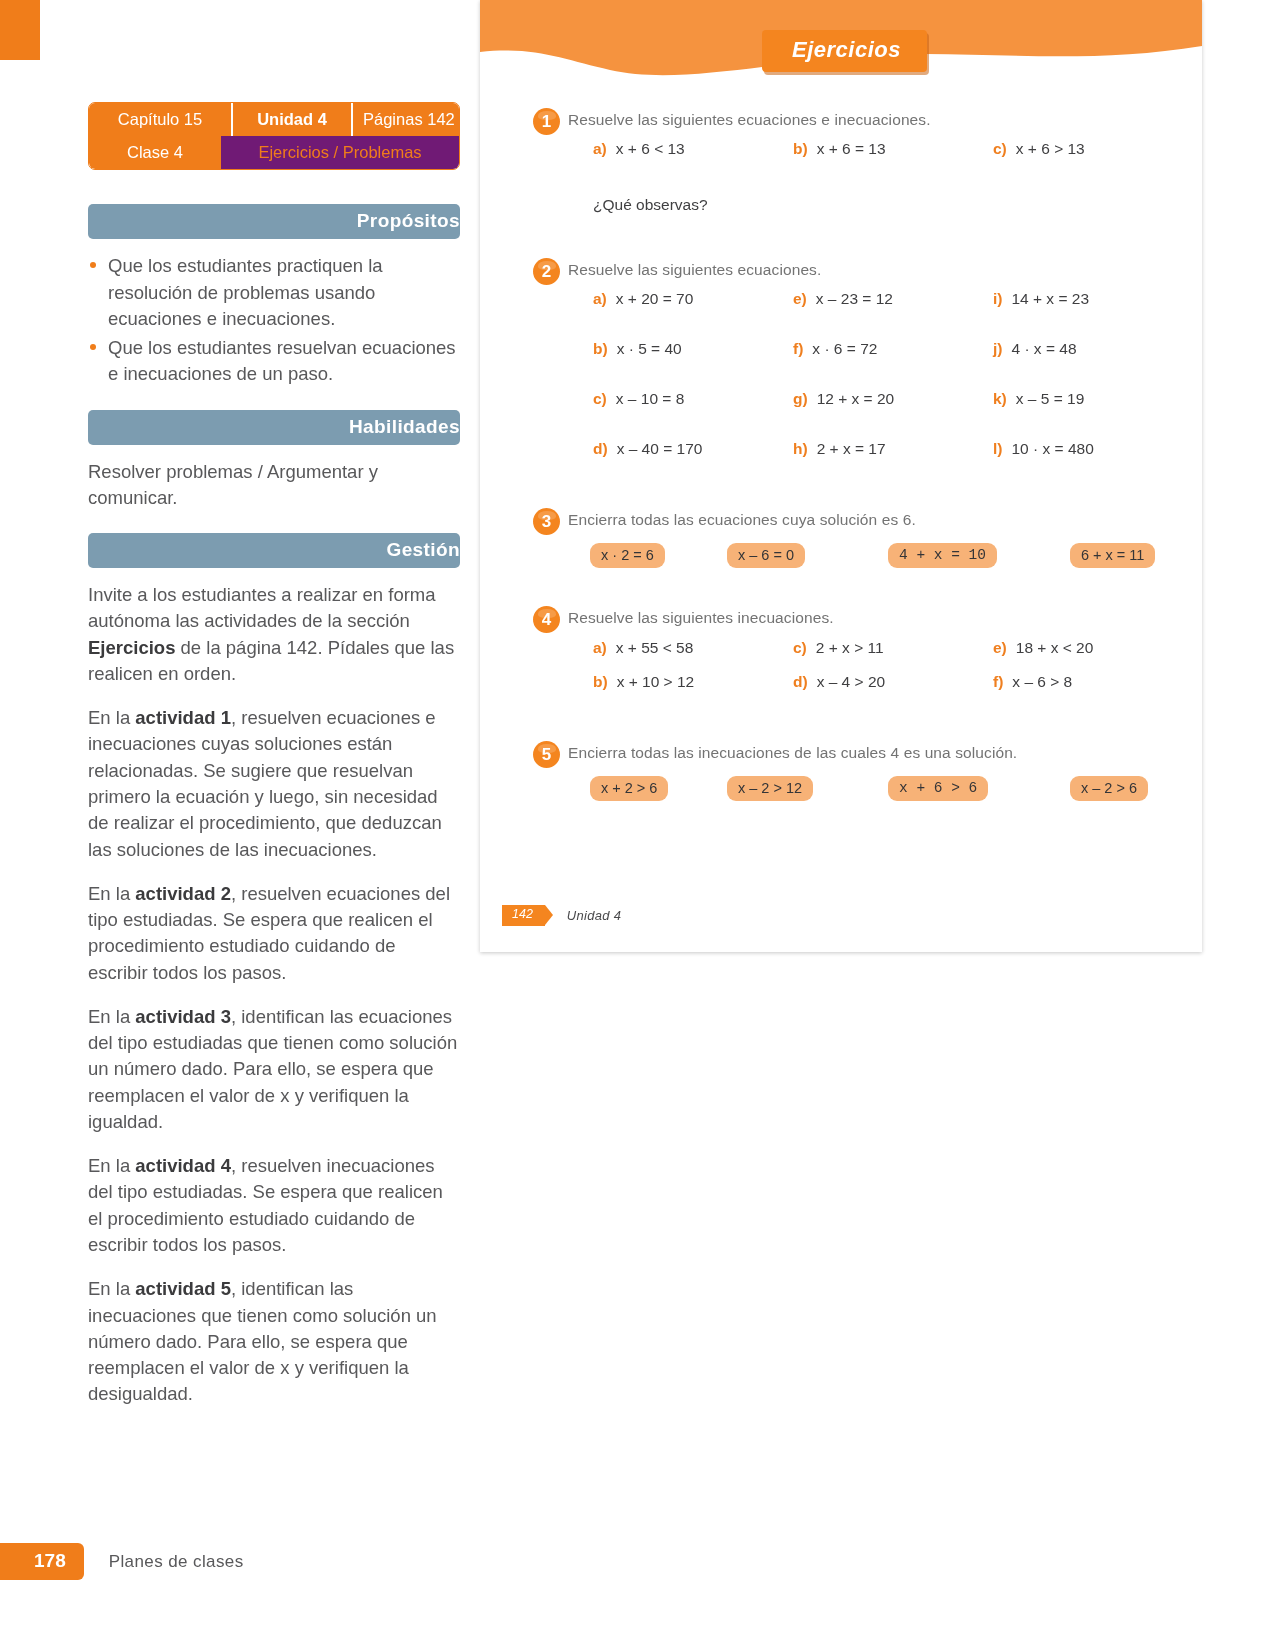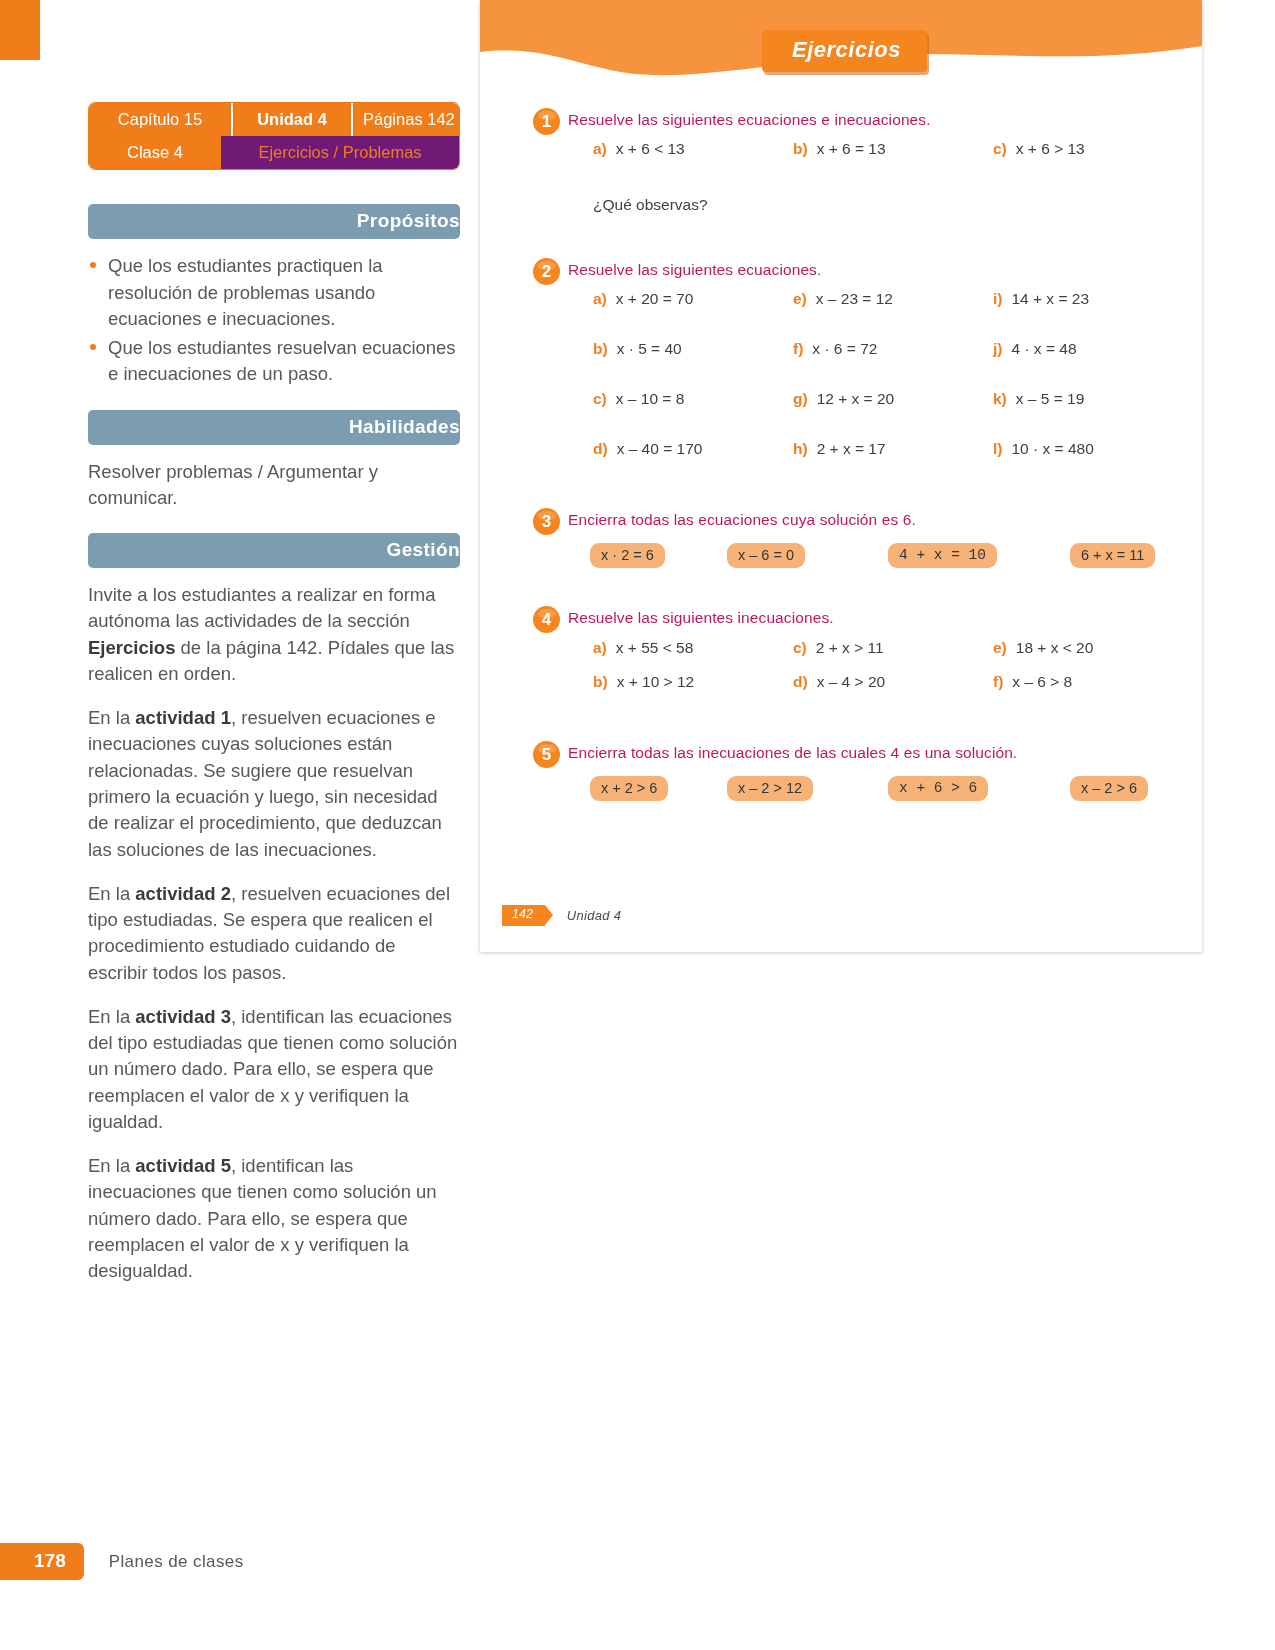--- a/index.html
+++ b/index.html
@@ -176,21 +176,21 @@
     content: "";
     position: absolute;
     left: 5px; top: 3px;
     width: 18px; height: 9px;
     border-radius: 50% 50% 40% 40%;
     background: rgba(255,255,255,.18);
     pointer-events: none;
   }
   .ex-title {
     font-size: 15.5px;
-    color: #be185d;
+    color: #737373;
     line-height: 1.3;
     padding-top: 10px;
     padding-bottom: 2px;
     letter-spacing: .1px;
   }
 
   .items {
     display: grid;
     grid-template-columns: 200px 200px 200px;
     padding-left: 25px;
@@ -332,20 +332,23 @@
     <span>Invite a los estudiantes a realizar en forma autónoma las actividades de la sección </span><b>Ejercicios</b><span> de la página 142. Pídales que las realicen en orden.</span>
   </p>
   <p class="body">
     <span>En la </span><b>actividad 1</b><span>, resuelven ecuaciones e inecuaciones cuyas soluciones están relacionadas. Se sugiere que resuelvan primero la ecuación y luego, sin necesidad de realizar el procedimiento, que deduzcan las soluciones de las inecuaciones.</span>
   </p>
   <p class="body">
     <span>En la </span><b>actividad 2</b><span>, resuelven ecuaciones del tipo estudiadas. Se espera que realicen el procedimiento estudiado cuidando de escribir todos los pasos.</span>
   </p>
   <p class="body">
     <span>En la </span><b>actividad 3</b><span>, identifican las ecuaciones del tipo estudiadas que tienen como solución un número dado. Para ello, se espera que reemplacen el valor de x y verifiquen la igualdad.</span>
+  </p>
+  <p class="body">
+    <span>En la </span><b>actividad 4</b><span>, resuelven inecuaciones del tipo estudiadas. Se espera que realicen el procedimiento estudiado cuidando de escribir todos los pasos.</span>
   </p>
   <p class="body">
     <span>En la </span><b>actividad 5</b><span>, identifican las inecuaciones que tienen como solución un número dado. Para ello, se espera que reemplacen el valor de x y verifiquen la desigualdad.</span>
   </p>
 </div>
 
 <div class="book-page">
   <div class="book-inner">
 
     <div class="wave-wrap">

